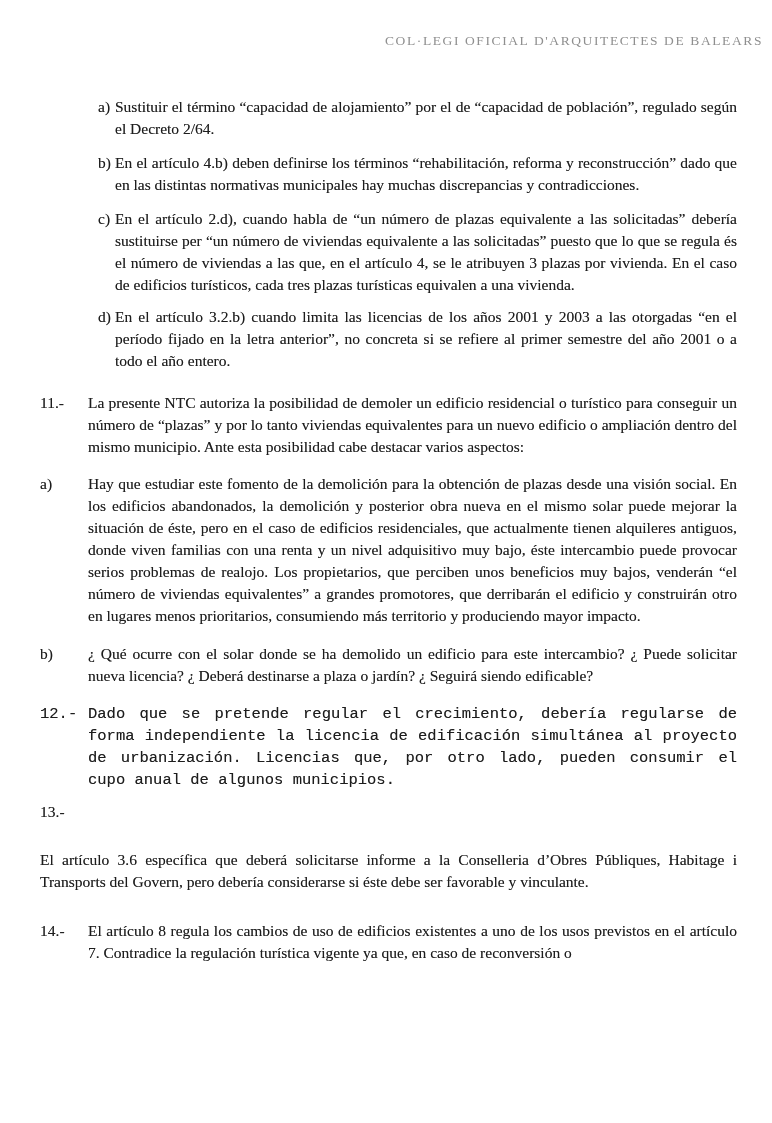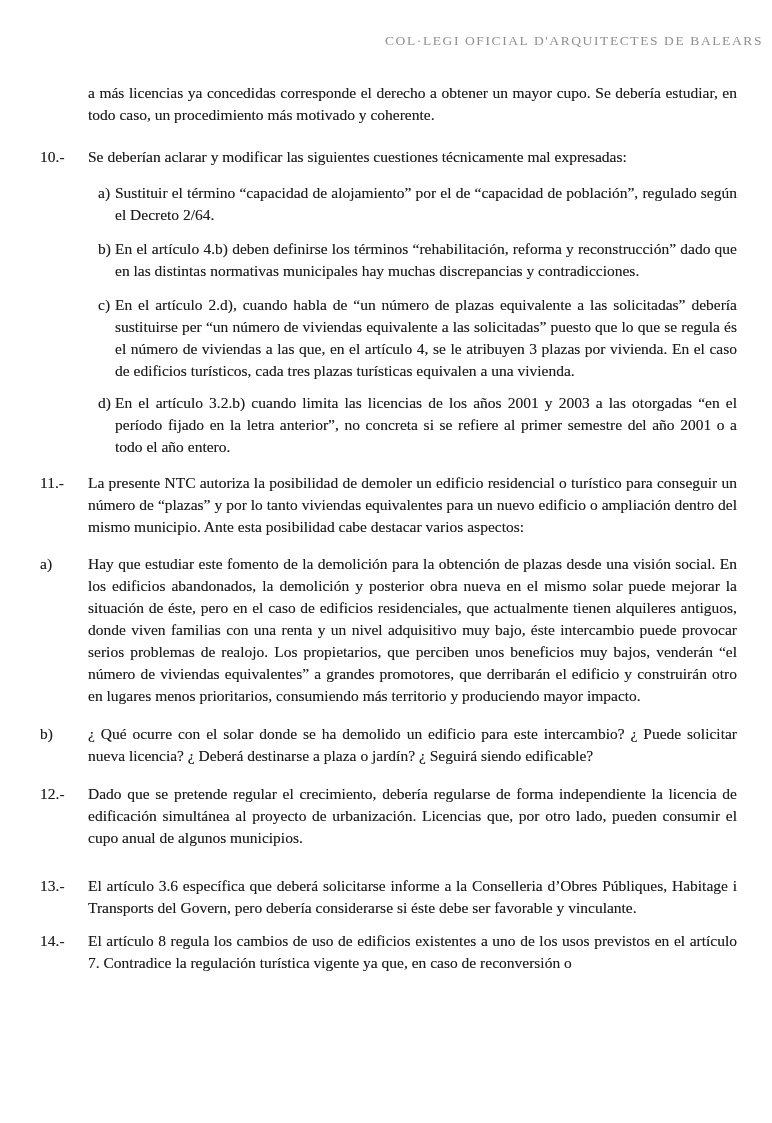--- a/index.html
+++ b/index.html
@@ -53,26 +53,26 @@
     font-size: 15.5px;
     line-height: 22px;
     text-shadow: 0 0 0.4px rgba(0,0,0,0.45);
   }
   .intro { margin-left: 48px; }
   .mt-item10 { margin-top: 20px; }
   .mt-10a { margin-top: 14px; }
   .mt-10b { margin-top: 12px; }
   .mt-10c { margin-top: 12px; }
   .mt-10d { margin-top: 10px; }
-  .mt-item11 { margin-top: 14px; }
+  .mt-item11 { margin-top: 20px; }
   .mt-11a { margin-top: 15px; }
   .mt-11b { margin-top: 16px; }
-  .mt-item12 { margin-top: 16px; }
-  .mt-item13 { margin-top: 26px; }
-  .mt-item14 { margin-top: 11px; }
+  .mt-item12 { margin-top: 16px; font-family: Liberation Mono, monospace; }
+  .mt-item13 { margin-top: 10px; flex-direction: column; }
+  .mt-item14 { margin-top: 27px; }
   .page-number {
     position: absolute;
     top: 1043px;
     left: 367px;
     font-size: 14px;
     color: #2a2a2a;
   }
   .scan-artifact {
     position: absolute;
     top: 1098px;
@@ -84,26 +84,21 @@
 </style>
 </head>
 <body>
 
 <div class="page">
 
   <div class="letterhead">COL·LEGI OFICIAL D'ARQUITECTES DE BALEARS</div>
 
   <div class="content">
 
-    <p class="txt intro">a más licencias ya concedidas corresponde el derecho a obtener un mayor cupo. Se debería estudiar, en todo caso, un procedimiento más motivado y coherente.</p>
 
-    <div class="row mt-item10">
-      <span class="num">10.-</span>
-      <p class="txt">Se deberían aclarar y modificar las siguientes cuestiones técnicamente mal expresadas:</p>
-    </div>
 
     <div class="row sub mt-10a">
       <span class="sublabel">a)</span>
       <p class="txt">Sustituir el término “capacidad de alojamiento” por el de “capacidad de población”, regulado según el Decreto 2/64.</p>
     </div>
 
     <div class="row sub mt-10b">
       <span class="sublabel">b)</span>
       <p class="txt">En el artículo 4.b) deben definirse los términos “rehabilitación, reforma y reconstrucción” dado que en las distintas normativas municipales hay muchas discrepancias y contradicciones.</p>
     </div>

